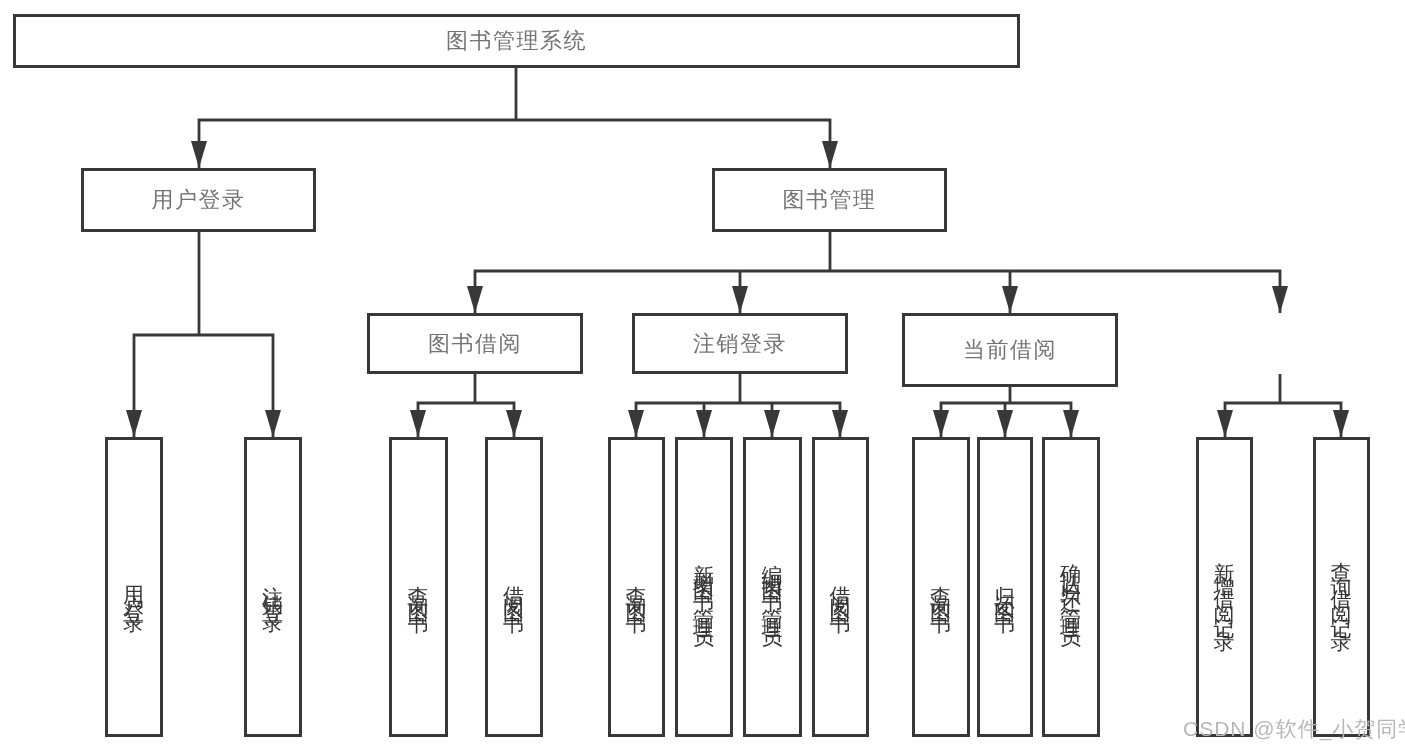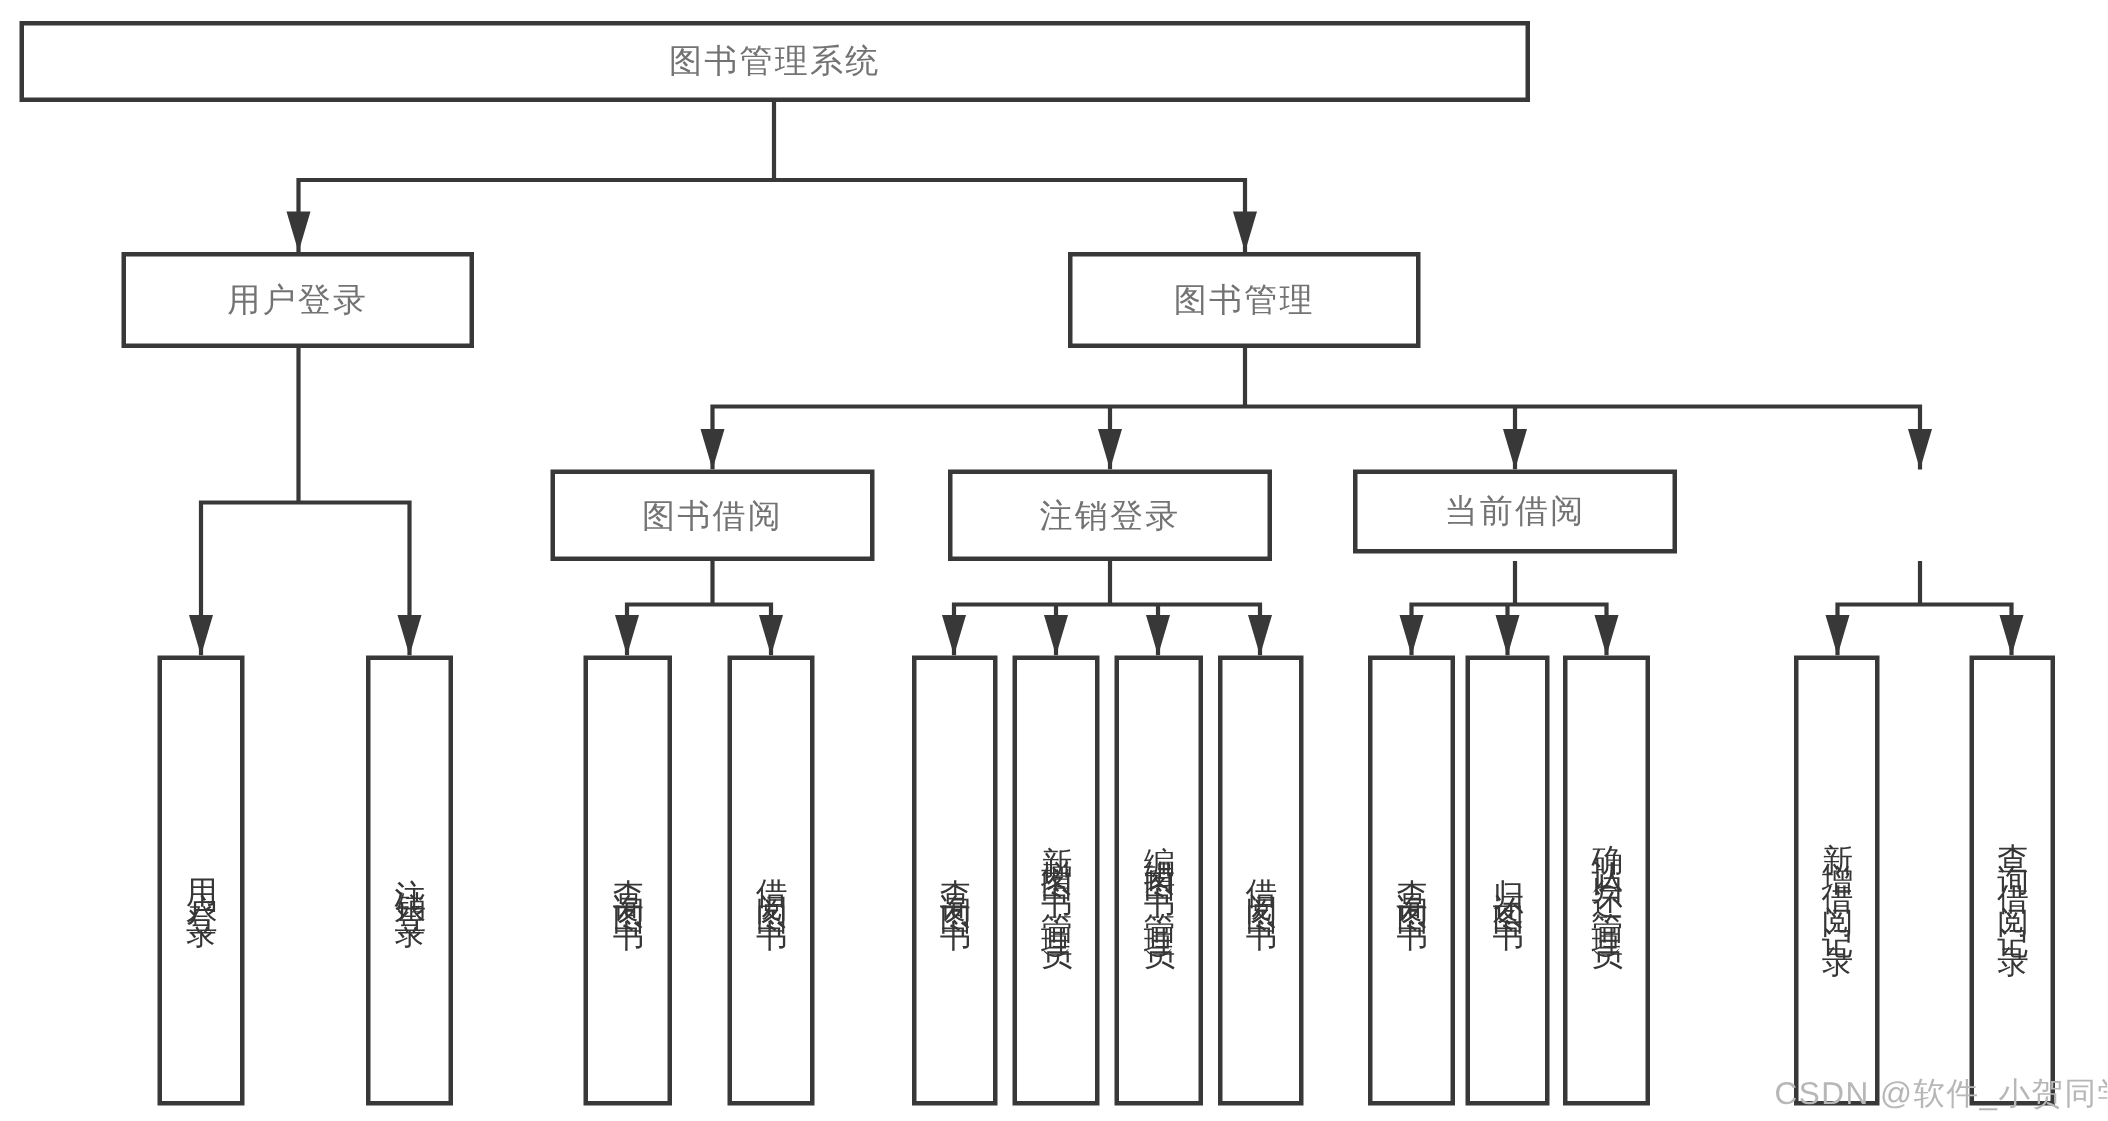--- a/index.html
+++ b/index.html
@@ -25,21 +25,21 @@
     writing-mode:vertical-rl; text-orientation:mixed;
     font-size:21px; color:#363636; line-height:1; letter-spacing:9px; white-space:nowrap;
   }
   .vnode .sp-lg { letter-spacing:14px; }
   
   #n-root   { left:13px;  top:14px;  width:1007px; height:54px; }
   #n-login  { left:81px;  top:168px; width:235px; height:64px; }
   #n-mgmt   { left:712px; top:168px; width:235px; height:64px;text-align:right; }
   #n-newbook{ left:367px; top:313px; width:216px; height:61px; }
   #n-borrow { left:632px; top:313px; width:216px; height:61px; }
-  #n-current{ left:902px; top:313px; width:216px; height:56px; }
+  #n-current{ left:902px; top:313px; width:216px; height:74px; }
   #n-record { left:1172px;top:313px; width:216px; height:61px; }
   #l-ulogin { left:105px; top:437px; width:58px; height:300px; }
   #l-logout { left:244px; top:437px; width:58px; height:300px; }
   #l-q1     { left:389px; top:437px; width:59px; height:300px; }
   #l-b1     { left:485px; top:437px; width:58px; height:300px; }
   #l-q2     { left:608px; top:437px; width:57px; height:300px; }
   #l-add    { left:675px; top:437px; width:58px; height:300px; }
   #l-edit   { left:743px; top:437px; width:59px; height:300px; }
   #l-b2     { left:812px; top:437px; width:57px; height:300px; }
   #l-q3     { left:912px; top:437px; width:58px; height:300px; }

